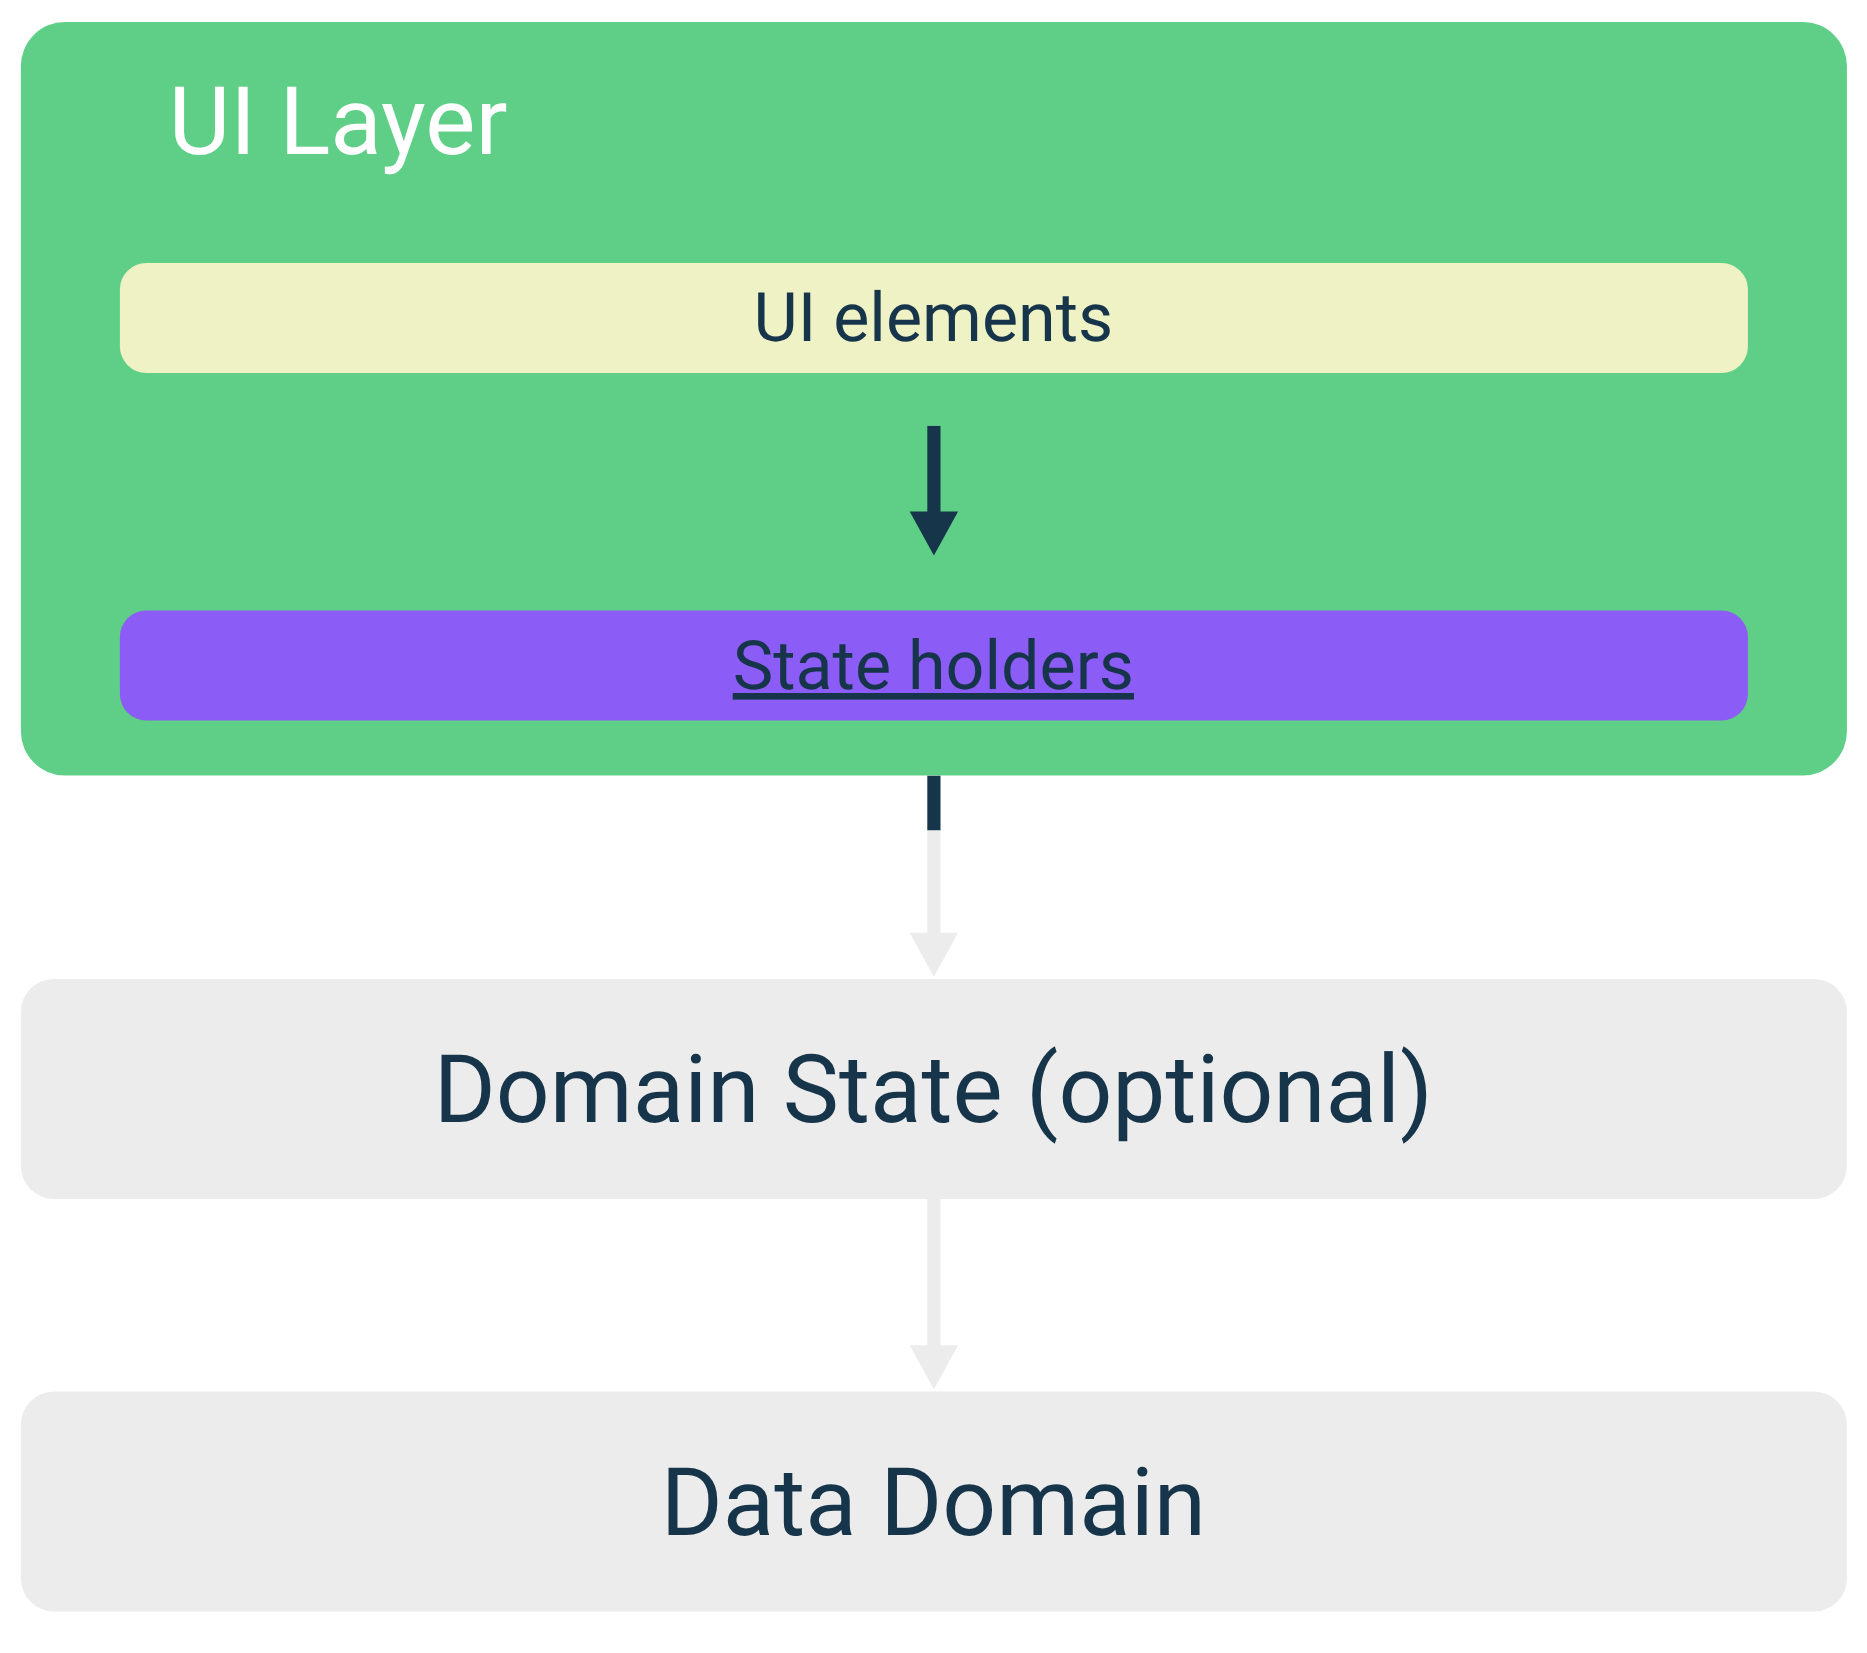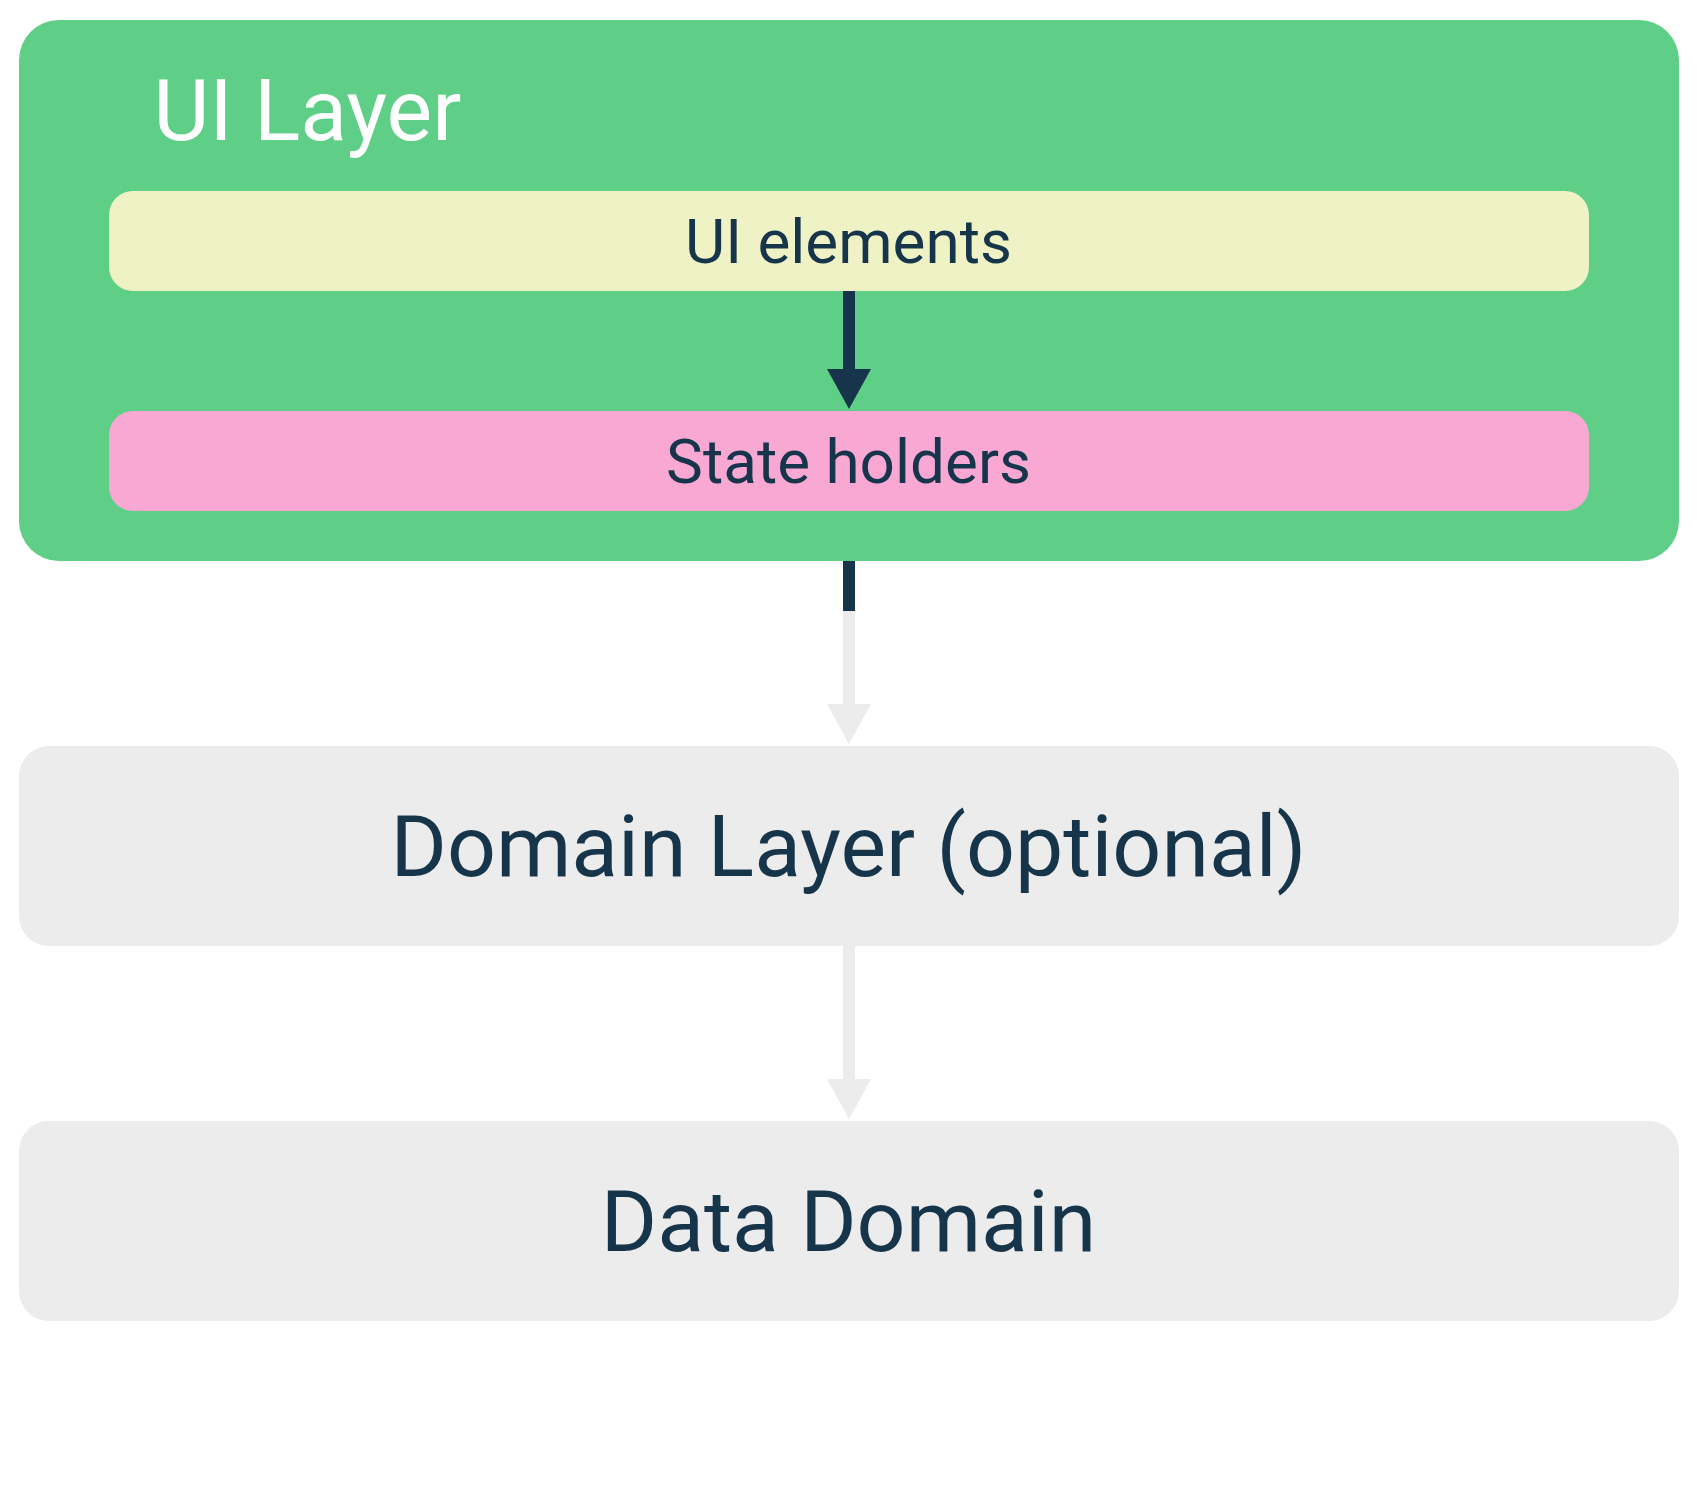--- a/index.html
+++ b/index.html
@@ -17,20 +17,21 @@
       flex-direction: column;
       align-items: center;
     }
     .ui-layer-box {
       background: #5fcf87;
       border-radius: 40px;
       width: 1660px;
       padding: 40px 90px 50px 90px;
       display: flex;
       flex-direction: column;
+      gap: 48px;
     }
     .ui-layer-title {
       color: #ffffff;
       font-size: 86px;
       font-weight: 400;
       margin-bottom: 30px;
       margin-left: 45px;
     }
     .inner-box {
       border-radius: 24px;
@@ -39,21 +40,22 @@
       align-items: center;
       justify-content: center;
       font-size: 62px;
       font-weight: 400;
       color: #17354a;
     }
     .ui-elements-box {
       background: #eef2c5;
     }
     .state-holders-box {
-      background: #f9a8d4;
+      background: #8b5cf6;
+      text-decoration: underline;
     }
     .arrow-container {
       display: flex;
       justify-content: center;
       align-items: center;
     }
     .layer-box {
       background: #ececec;
       border-radius: 30px;
       width: 1660px;
@@ -82,21 +84,21 @@
 </div>
 
 <div class="arrow-container">
   <svg width="60" height="185" viewBox="0 0 60 185">
     <line x1="30" y1="0" x2="30" y2="50" stroke="#17354a" stroke-width="12"></line>
     <line x1="30" y1="50" x2="30" y2="150" stroke="#ececec" stroke-width="12"></line>
     <polygon points="30,183 8,143 52,143" fill="#ececec"></polygon>
   </svg>
 </div>
 
-<div class="layer-box">Domain Layer (optional)</div>
+<div class="layer-box">Domain State (optional)</div>
 
 <div class="arrow-container">
   <svg width="60" height="175" viewBox="0 0 60 175">
     <line x1="30" y1="0" x2="30" y2="140" stroke="#ececec" stroke-width="12"></line>
     <polygon points="30,173 8,133 52,133" fill="#ececec"></polygon>
   </svg>
 </div>
 
 <div class="layer-box">Data Domain</div>
 

